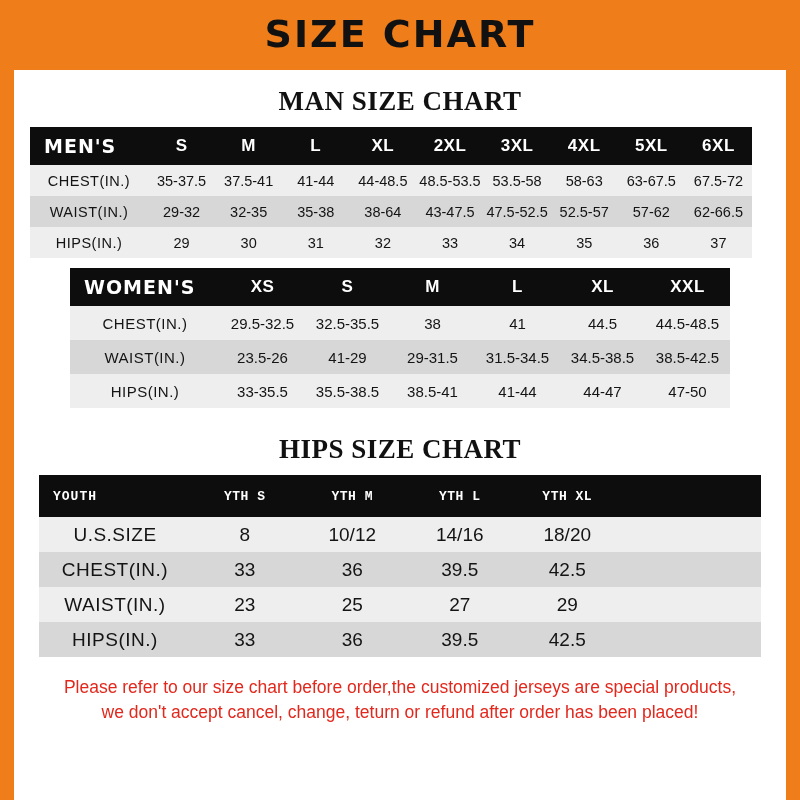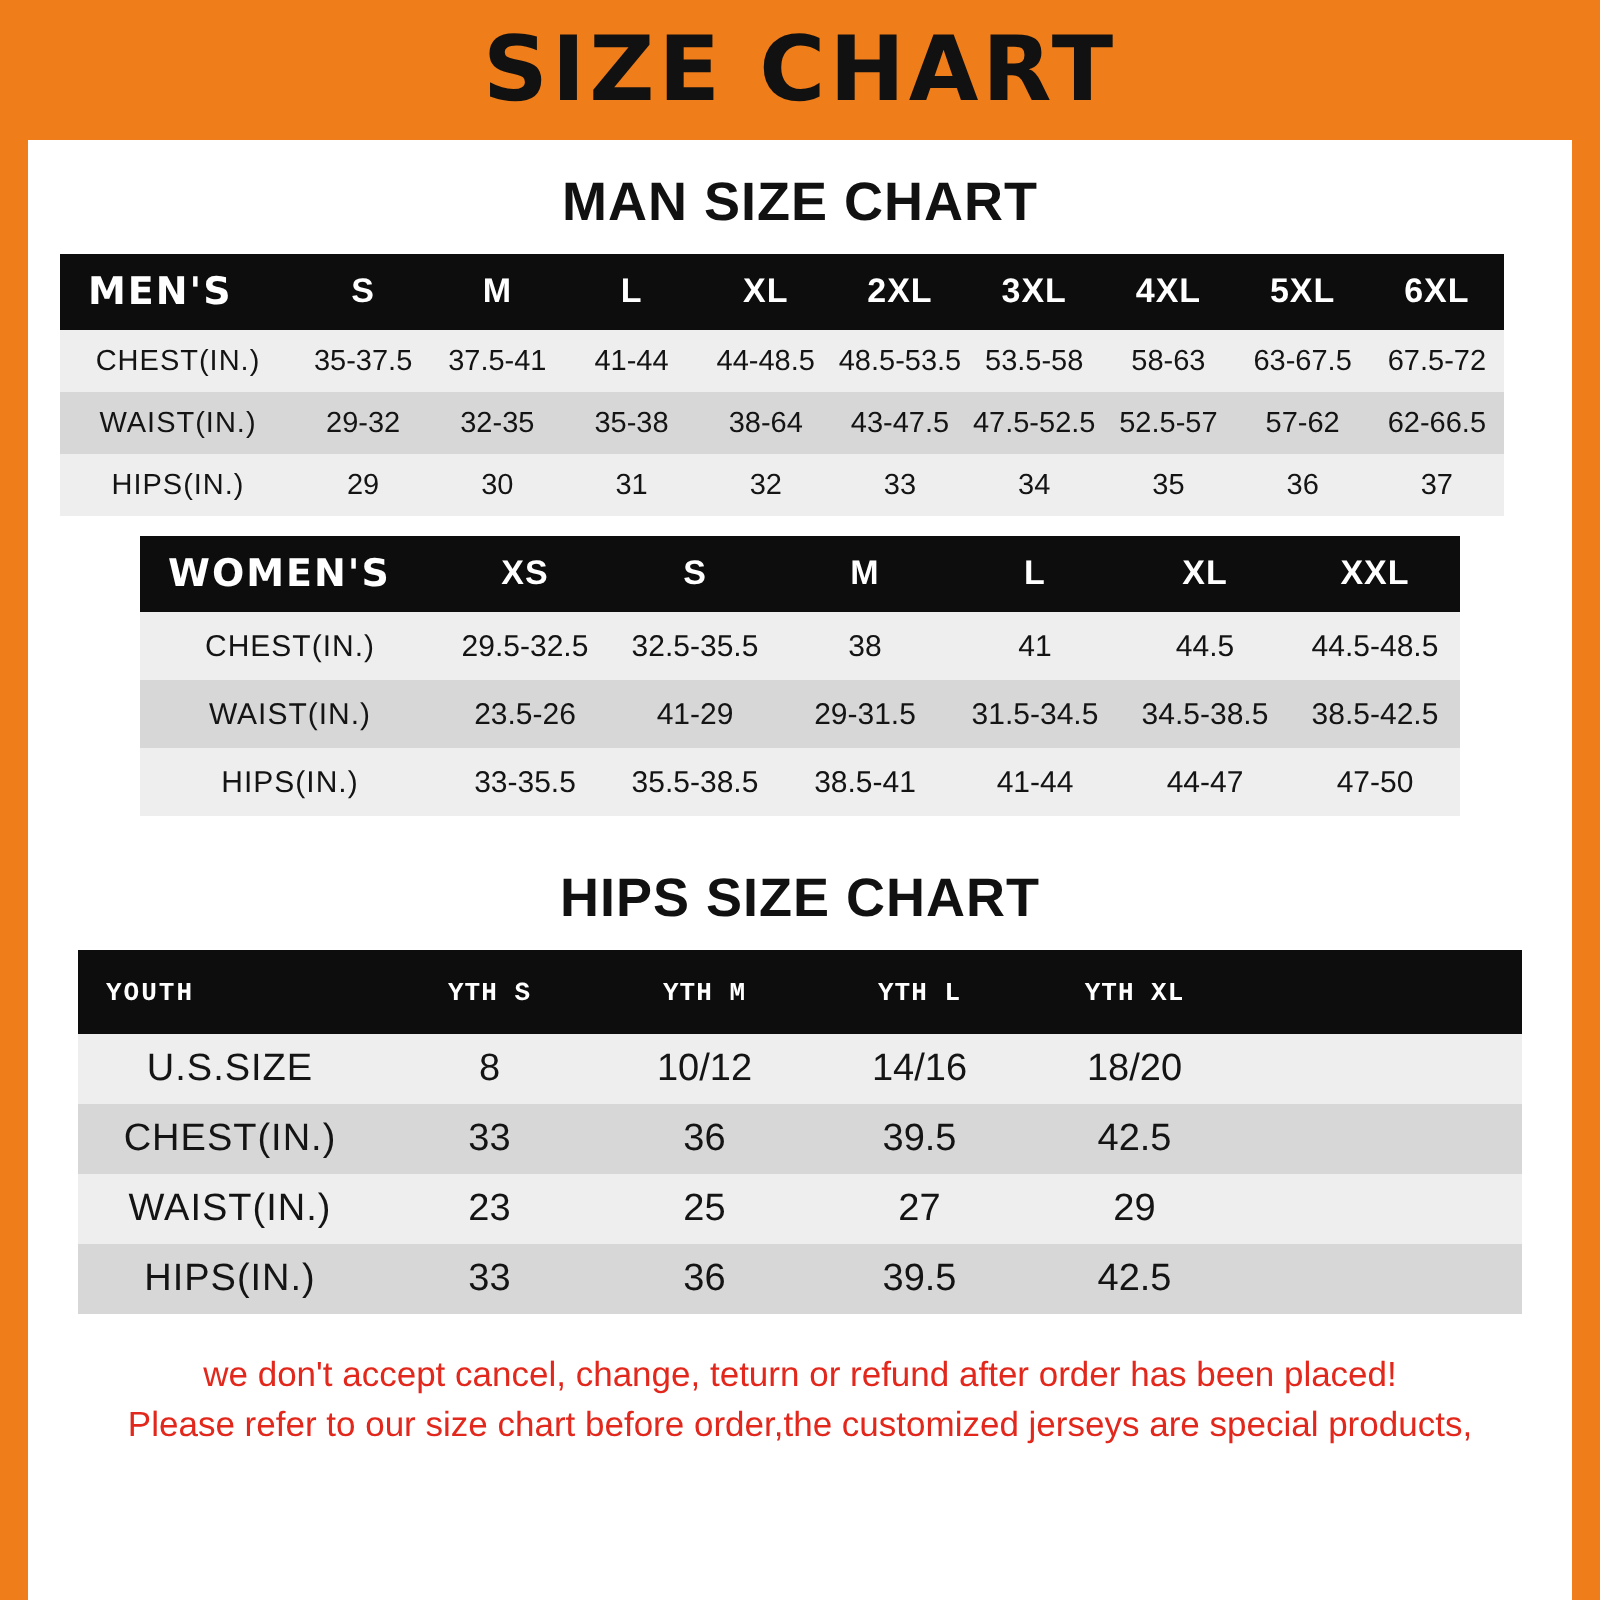--- a/index.html
+++ b/index.html
@@ -25,29 +25,29 @@
   .banner {
     height: 70px;
     background: #ef7d1a;
     display: flex;
     align-items: center;
     justify-content: center;
   }
   .banner-title {
     font-family: "DejaVu Sans", sans-serif;
     font-weight: bold;
-    font-size: 45px;
+    font-size: 38px;
     letter-spacing: 2px;
     color: #111111;
     line-height: 1;
     margin-top: -2px;
   }
   .section-title {
     text-align: center;
-    font-family: Liberation Sans, sans-serif;
+    font-family: Liberation Serif, serif;
     font-weight: bold;
     font-size: 27px;
     color: #111111;
     letter-spacing: 0.5px;
   }
   .t-man { margin-top: 16px; }
   .t-women { margin-top: 23px; }
   .t-youth { margin-top: 26px; }
 
   table.size-table {
@@ -295,17 +295,17 @@
         <td>33</td>
         <td>36</td>
         <td>39.5</td>
         <td>42.5</td>
         <td></td>
       </tr>
     </tbody>
   </table>
 
   <div class="notice">
+    <div>Please refer to our size chart before order,the customized jerseys are special products,</div>
     <div>we don't accept cancel, change, teturn or refund after order has been placed!</div>
-    <div>Please refer to our size chart before order,the customized jerseys are special products,</div>
   </div>
 
 </div>
 
 </body></html>

